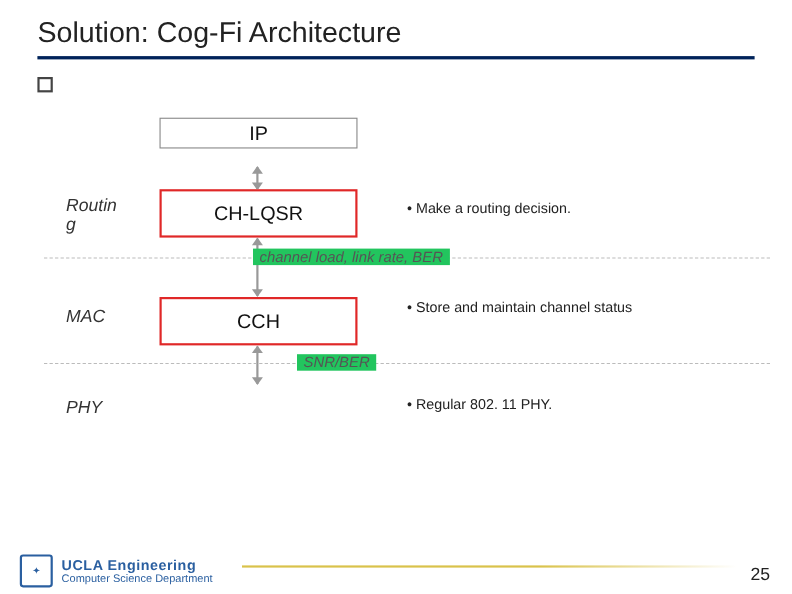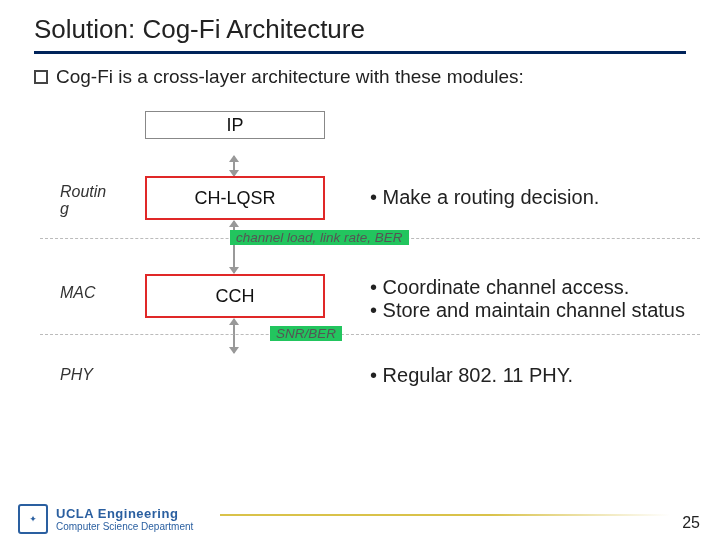--- a/index.html
+++ b/index.html
@@ -103,21 +103,21 @@
   }
   .arrow::before { top: -1px; border-bottom: 7px solid #999; }
   .arrow::after  { bottom: -1px; border-top: 7px solid #999; }
   .arrow.a1 { top: 50px;  height: 20px; }
   .arrow.a2 { top: 115px; height: 52px; }
   .arrow.a3 { top: 213px; height: 34px; }
   .desc {
     position: absolute;
     left: 370px;
     right: 20px;
-    font-size: 20px;
+    font-size: 13px;
     color: #222;
   }
   .desc ul { list-style: none; }
   .desc li::before { content: "•  "; }
   .desc.d1 { top: 80px; }
   .desc.d2 { top: 170px; }
   .desc.d3 { top: 258px; }
   .footer {
     position: absolute;
     left: 0; right: 0; bottom: 0;
@@ -156,21 +156,20 @@
   }
 </style>
 </head>
 <body>
 
 <div class="title">Solution: Cog-Fi Architecture</div>
 <div class="title-underline"></div>
 
 <div class="bullet-row">
   <span class="bullet-square"></span>
-  <span>Cog-Fi is a cross-layer architecture with these modules:</span>
 </div>
 
 <div class="diagram">
 
   <div class="layer-label routin">
     <span>Routin</span><br><span>g</span>
   </div>
   <div class="layer-label mac">MAC</div>
   <div class="layer-label phy">PHY</div>
 
@@ -191,21 +190,20 @@
   </div>
 
 
   <div class="desc d1">
     <ul>
         <li>Make a routing decision.</li>
       </ul>
   </div>
   <div class="desc d2">
     <ul>
-      <li>Coordinate channel access.</li>
       <li>Store and maintain channel status</li>
     </ul>
   </div>
   <div class="desc d3">
     <ul>
         <li>Regular 802. 11 PHY.</li>
       </ul>
   </div>
 
 </div>

